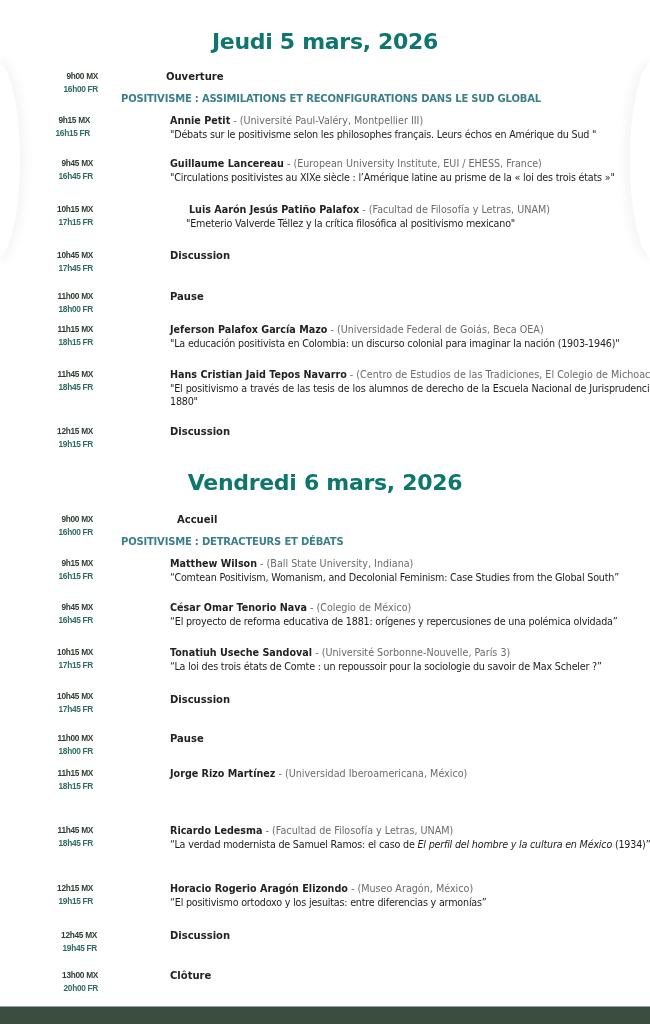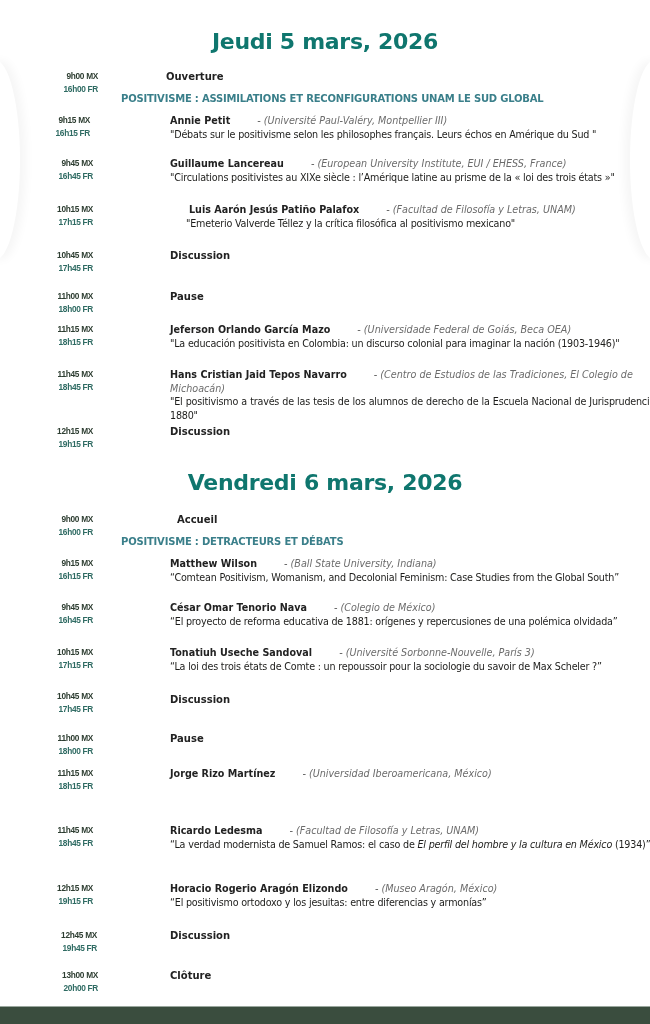--- a/index.html
+++ b/index.html
@@ -29,21 +29,21 @@
     font-size: 8.3px; line-height: 13px; letter-spacing: -0.3px;
   }
   .time .mx { color: #2e3e32; display: block; }
   .time .fr { color: #2f6b63; display: block; }
   .content {
     position: absolute; left: 122px; width: 518px;
     font-family: "DejaVu Sans", sans-serif;
     font-size: 9.6px; line-height: 13.5px; color: #1d1d1b; margin-left: 48px;
   }
   .name { font-weight: bold; color: #222; }
-  .affil { font-style: italic; color: #6b6b6b; padding-left: 24px; }
+  .affil { color: #6b6b6b; }
   .title-text { display: block; letter-spacing: -0.2px; }
   .title-text.justify { text-align: justify; text-align-last: left; }
   .event { font-weight: bold; font-size: 10px; color: #222; }
   .section {
     position: absolute; left: 121px;
     font-family: "DejaVu Sans", sans-serif; font-weight: bold;
     font-size: 10px; color: #3a7f8a; letter-spacing: -0.2px;
   }
   .footer-bar {
     position: absolute; left: 0; bottom: 0; width: 650px; height: 17px;
@@ -58,21 +58,21 @@
 
 <div class="day-title" style="top:29px;">Jeudi 5 mars, 2026</div>
 
 <div class="row" style="top:70px;">
   <div class="time" style="left:38px;">
     <span class="mx">9h00 MX</span>
     <span class="fr">16h00 FR</span>
   </div>
   <div class="content" style="left:118px; top:0;"><span class="event">Ouverture</span></div>
 </div>
-<div class="section" style="top:93px;">POSITIVISME : ASSIMILATIONS ET RECONFIGURATIONS UNAM LE SUD GLOBAL</div>
+<div class="section" style="top:93px;">POSITIVISME : ASSIMILATIONS ET RECONFIGURATIONS DANS LE SUD GLOBAL</div>
 
 <div class="row" style="top:114px;">
   <div class="time" style="left:30px;">
     <span class="mx">9h15 MX</span>
     <span class="fr">16h15 FR</span>
   </div>
   <div class="content">
     <span class="name">Annie Petit</span><span class="affil"> - (Université Paul-Valéry, Montpellier III)</span>
     <span class="title-text">"Débats sur le positivisme selon les philosophes français. Leurs échos en Amérique du Sud "</span>
   </div>
@@ -115,21 +115,21 @@
   </div>
   <div class="content"><span class="event">Pause</span></div>
 </div>
 
 <div class="row" style="top:323px;">
   <div class="time" style="left:33px;">
     <span class="mx">11h15 MX</span>
     <span class="fr">18h15 FR</span>
   </div>
   <div class="content">
-    <span class="name">Jeferson Orlando García Mazo</span><span class="affil">  - (Universidade Federal de Goiás, Beca OEA)</span>
+    <span class="name">Jeferson Palafox García Mazo</span><span class="affil">  - (Universidade Federal de Goiás, Beca OEA)</span>
     <span class="title-text">"La educación positivista en Colombia: un discurso colonial para imaginar la nación (1903-1946)"</span>
   </div>
 </div>
 
 <div class="row" style="top:368px;">
   <div class="time" style="left:33px;">
     <span class="mx">11h45 MX</span>
     <span class="fr">18h45 FR</span>
   </div>
   <div class="content">

